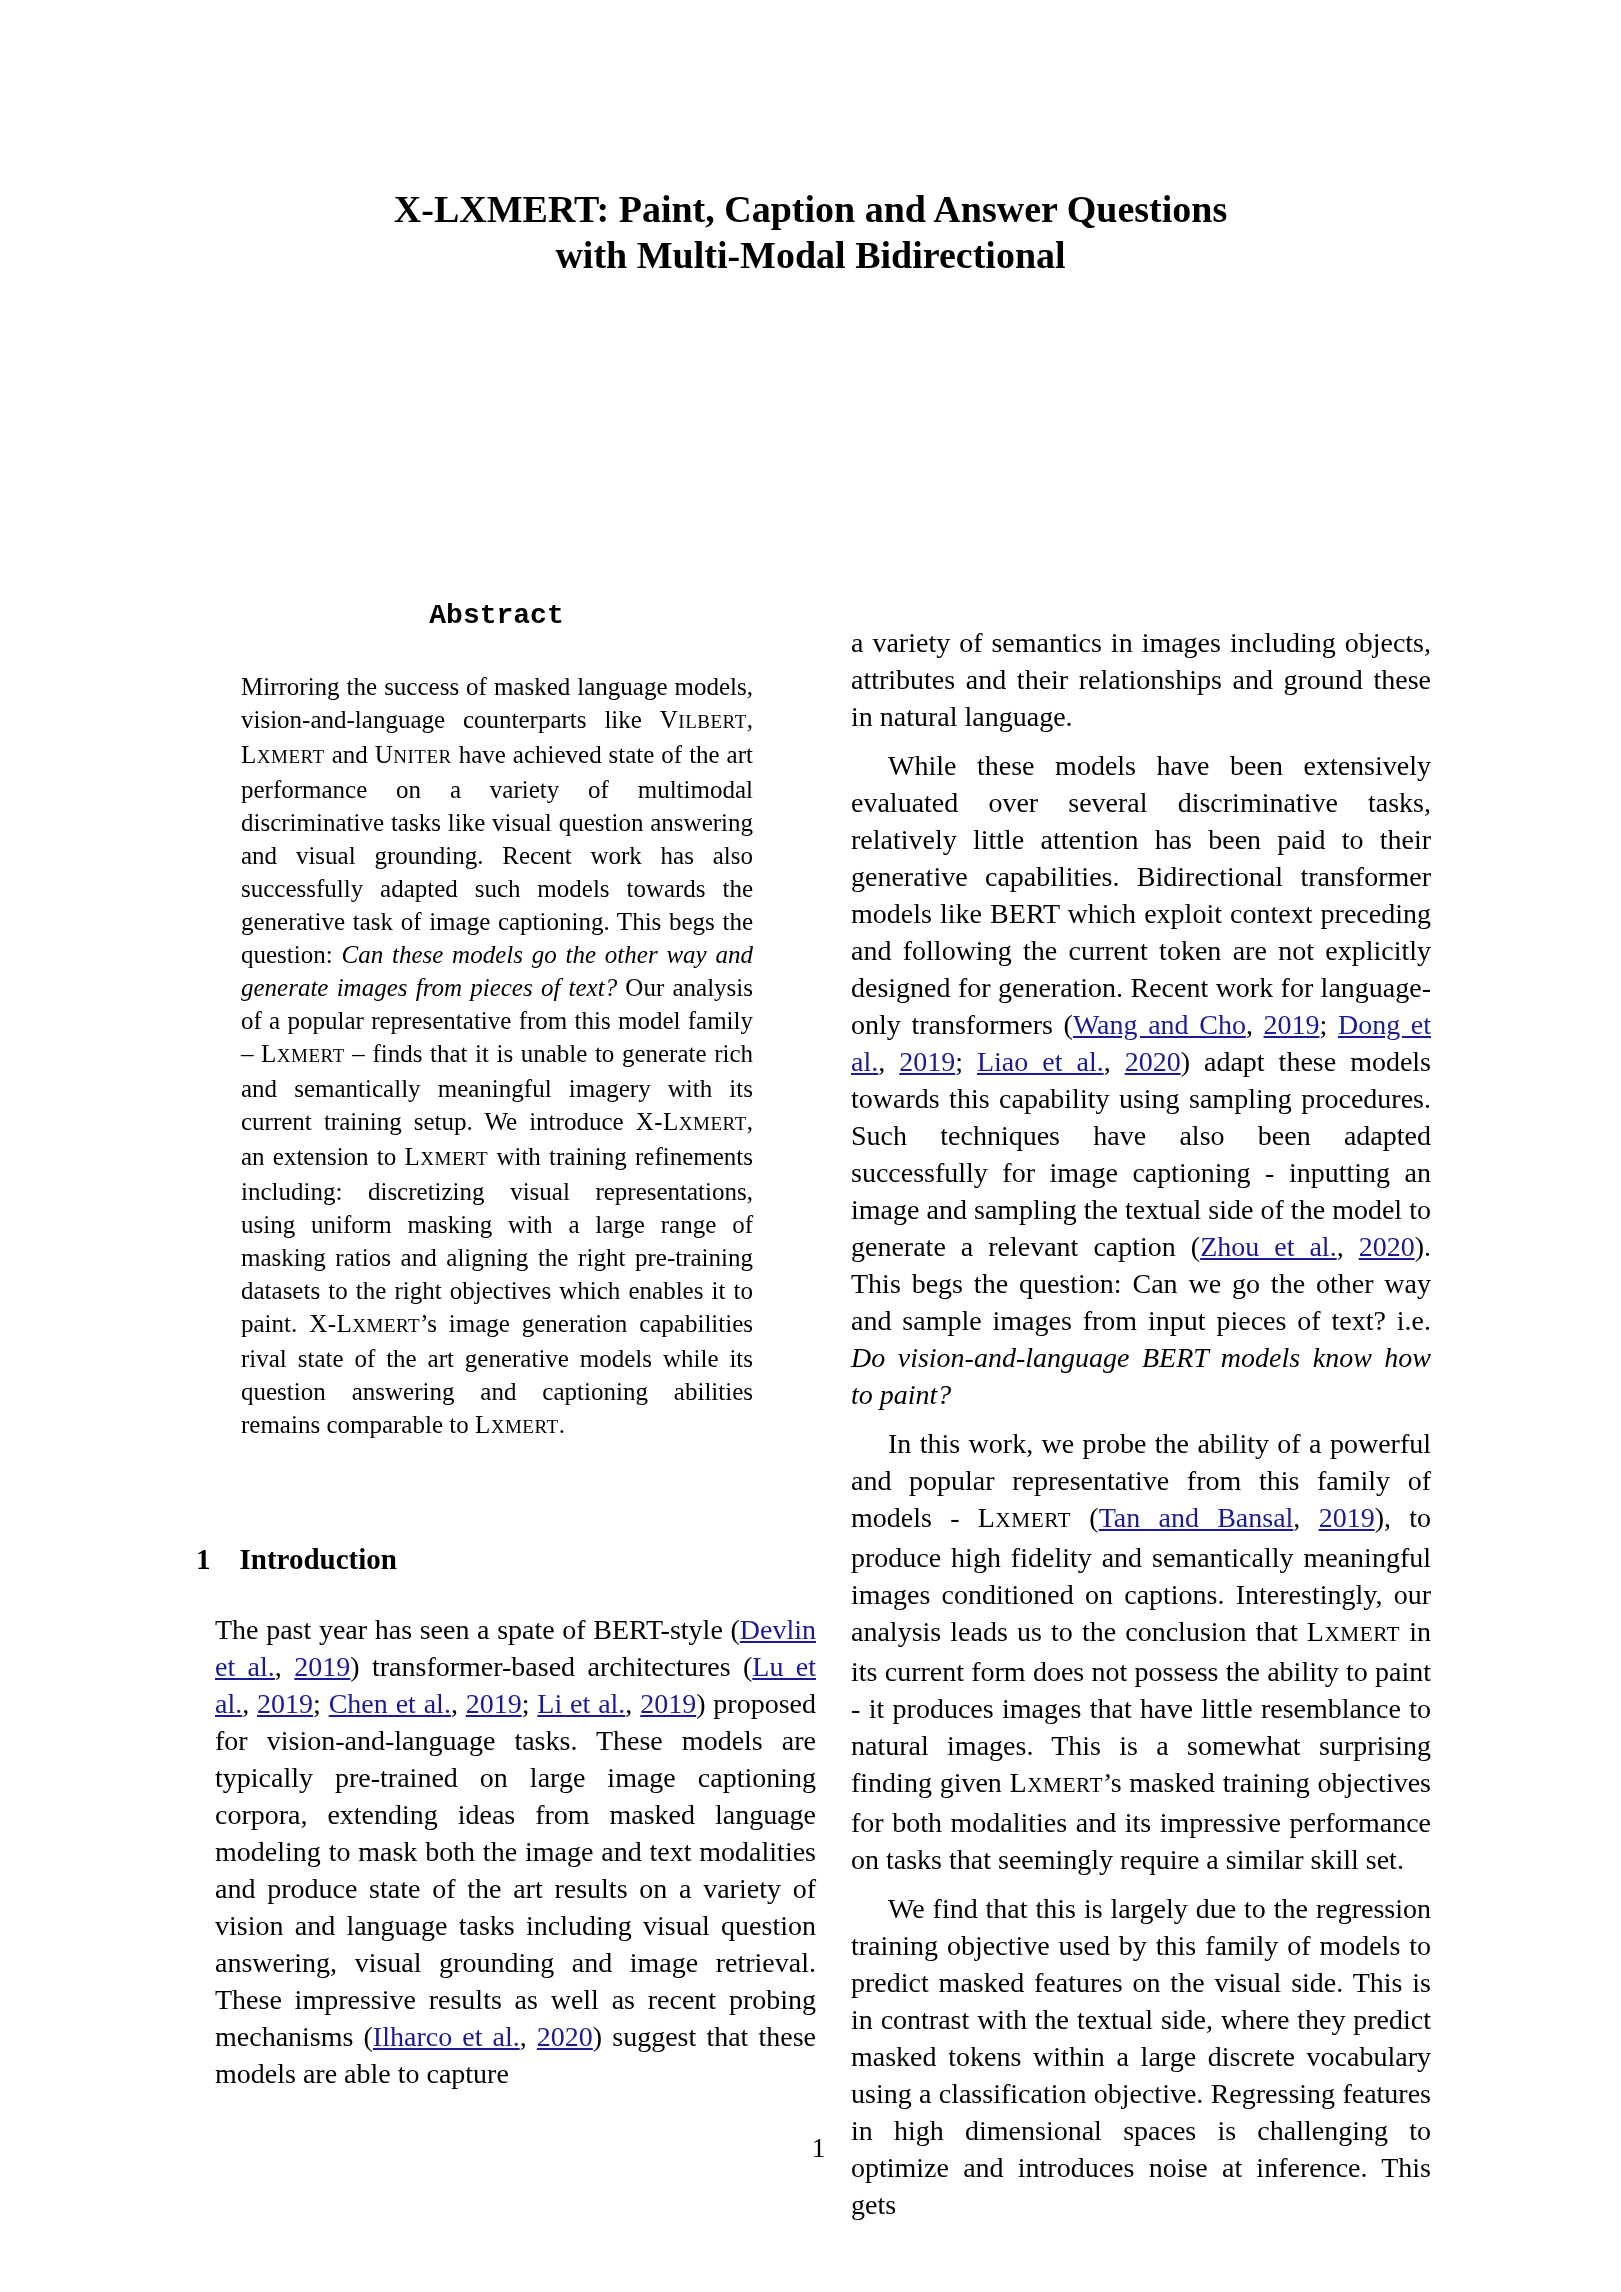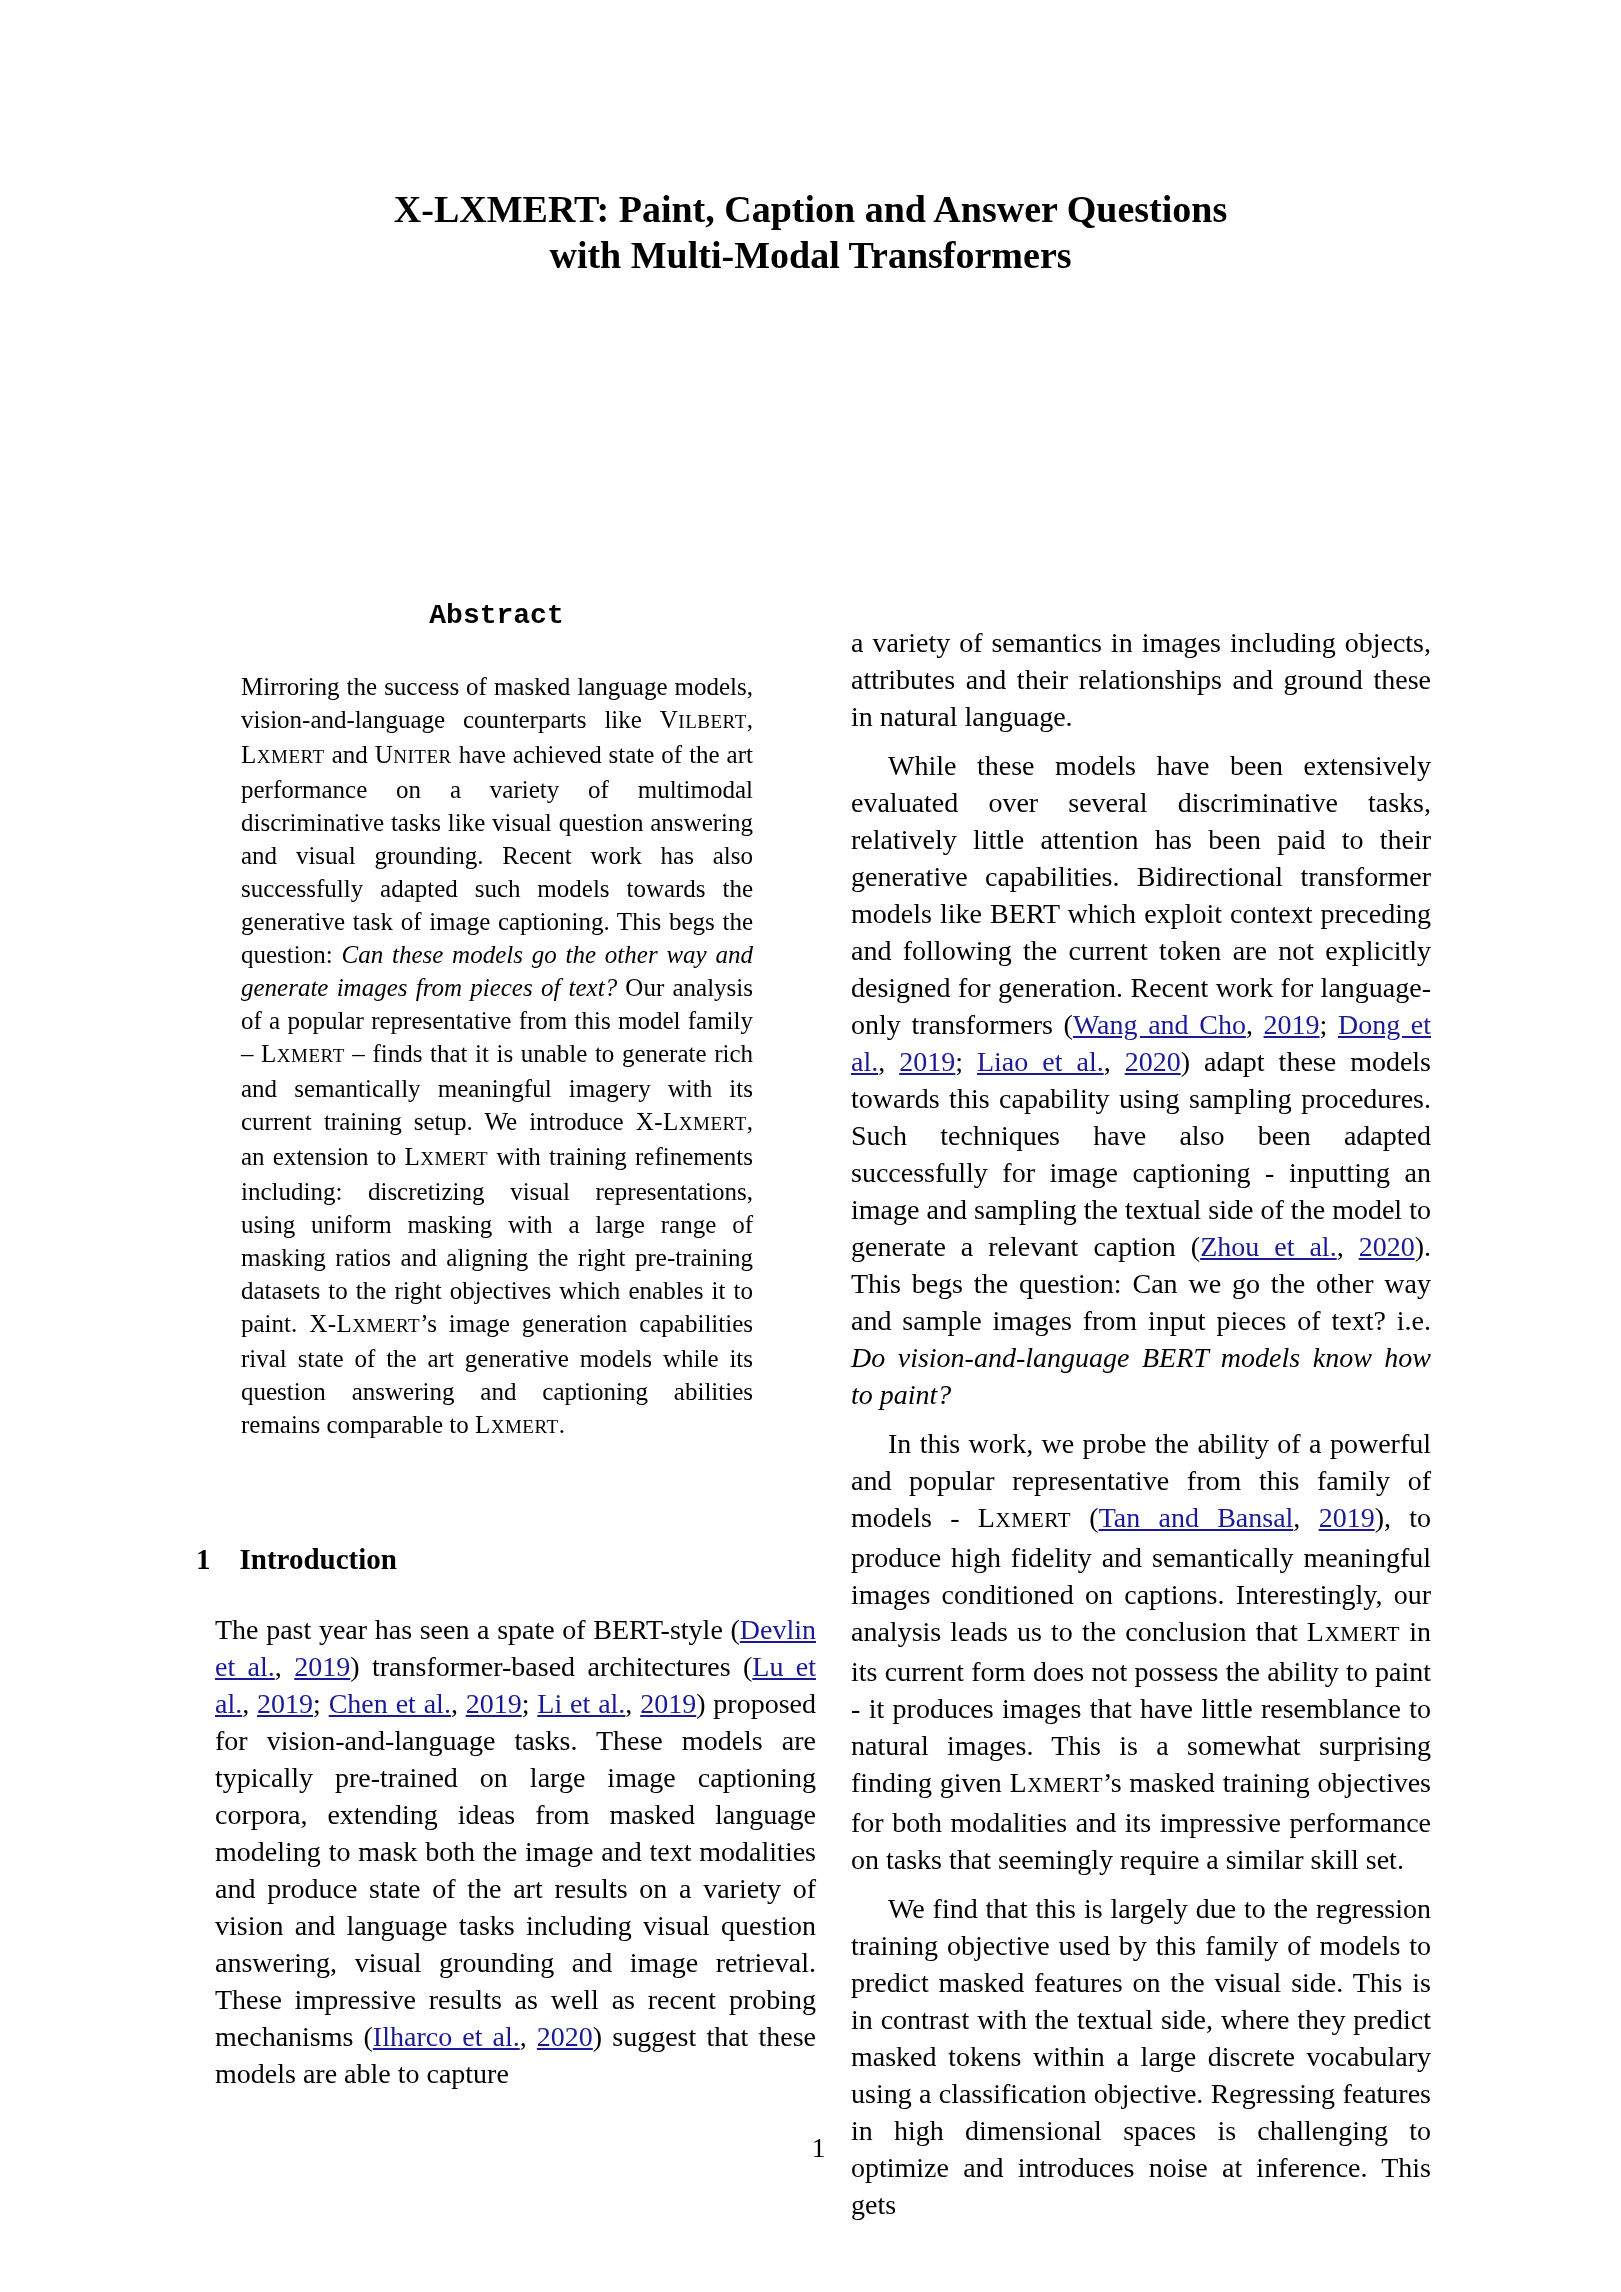--- a/index.html
+++ b/index.html
@@ -46,21 +46,21 @@
     text-align:center; font-size:27.4px;
   }
 </style>
 </head>
 <body>
 
 <div class="page">
 
   <div class="title-block">
     <div>X-LXMERT: Paint, Caption and Answer Questions</div>
-    <div>with Multi-Modal Transformers</div>
+    <div>with Multi-Modal Bidirectional</div>
   </div>
 
   <div class="abstract-heading">Abstract</div>
 
   <div class="abstract-body"><span>Mirroring the success of masked language models, vision-and-language counterparts like </span><span class="sc"><span>V</span><span class="sc-s">I</span><span class="sc-s">L</span><span class="sc-s">B</span><span class="sc-s">E</span><span class="sc-s">R</span><span class="sc-s">T</span></span><span>, </span><span class="sc"><span>L</span><span class="sc-s">X</span><span class="sc-s">M</span><span class="sc-s">E</span><span class="sc-s">R</span><span class="sc-s">T</span></span><span> and </span><span class="sc"><span>U</span><span class="sc-s">N</span><span class="sc-s">I</span><span class="sc-s">T</span><span class="sc-s">E</span><span class="sc-s">R</span></span><span> have achieved state of the art performance on a variety of multimodal discriminative tasks like visual question answering and visual grounding. Recent work has also successfully adapted such models towards the generative task of image captioning. This begs the question: </span><span class="it">Can these models go the other way and generate images from pieces of text?</span><span> Our analysis of a popular representative from this model family – </span><span class="sc"><span>L</span><span class="sc-s">X</span><span class="sc-s">M</span><span class="sc-s">E</span><span class="sc-s">R</span><span class="sc-s">T</span></span><span> – finds that it is unable to generate rich and semantically meaningful imagery with its current training setup. We introduce </span><span class="sc"><span>X</span>-<span>L</span><span class="sc-s">X</span><span class="sc-s">M</span><span class="sc-s">E</span><span class="sc-s">R</span><span class="sc-s">T</span></span><span>, an extension to </span><span class="sc"><span>L</span><span class="sc-s">X</span><span class="sc-s">M</span><span class="sc-s">E</span><span class="sc-s">R</span><span class="sc-s">T</span></span><span> with training refinements including: discretizing visual representations, using uniform masking with a large range of masking ratios and aligning the right pre-training datasets to the right objectives which enables it to paint. </span><span class="sc"><span>X</span>-<span>L</span><span class="sc-s">X</span><span class="sc-s">M</span><span class="sc-s">E</span><span class="sc-s">R</span><span class="sc-s">T</span></span><span>’s image generation capabilities rival state of the art generative models while its question answering and captioning abilities remains comparable to </span><span class="sc"><span>L</span><span class="sc-s">X</span><span class="sc-s">M</span><span class="sc-s">E</span><span class="sc-s">R</span><span class="sc-s">T</span></span><span>.</span></div>
 
   <div class="section-heading">
     <span class="sec-num">1</span><span>Introduction</span>
   </div>
 

